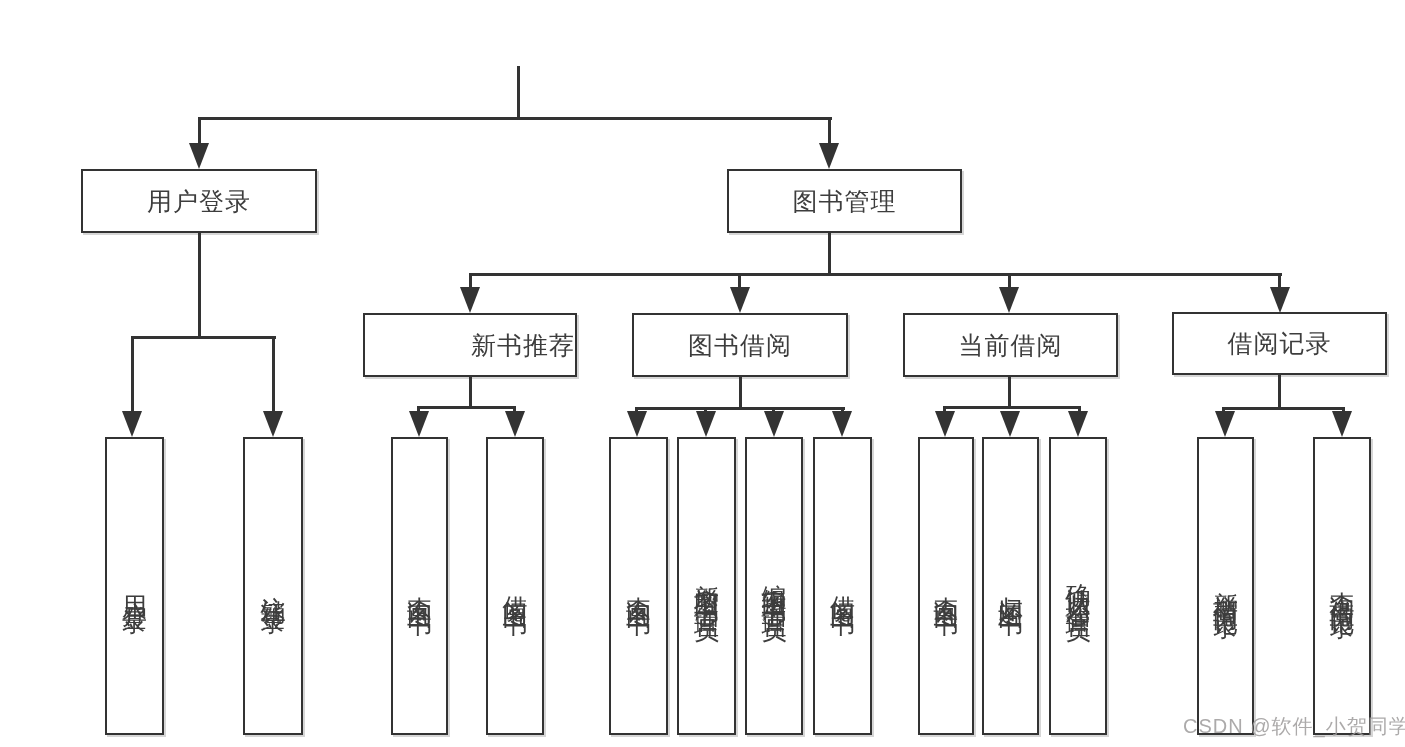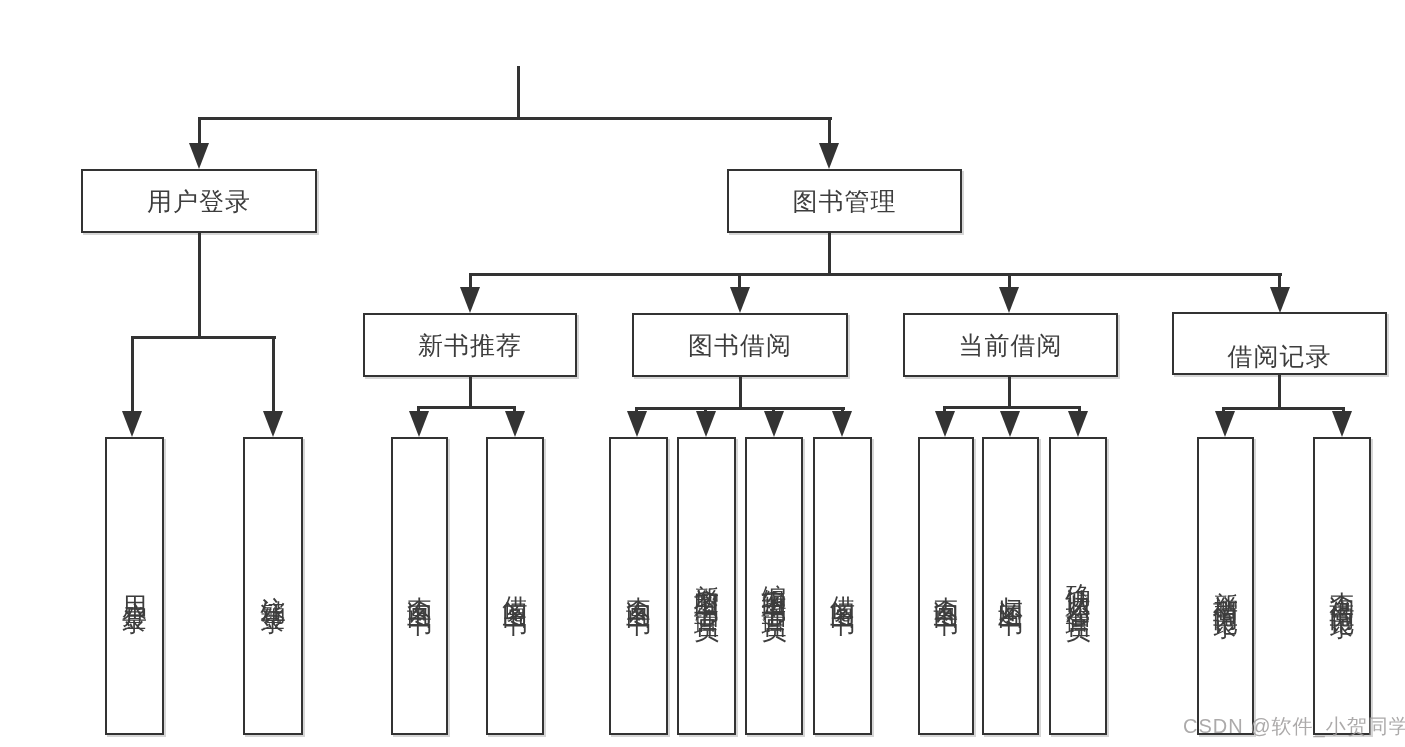--- a/index.html
+++ b/index.html
@@ -40,30 +40,30 @@
 <div id="stage">
 
 
   <div class="hbox" style="left:81px;top:169px;width:236px;height:64px;">
     <span>用户登录</span>
   </div>
   <div class="hbox" style="left:711px;top:169px;width:235px;height:64px;margin-left:16px;">
     <span>图书管理</span>
   </div>
 
-  <div class="hbox" style="left:363px;top:313px;width:214px;height:64px;">
+  <div class="hbox" style="left:363px;top:313px;width:214px;height:64px;justify-content:flex-end;">
     <span>新书推荐</span>
   </div>
   <div class="hbox" style="left:632px;top:313px;width:216px;height:64px;">
     <span>图书借阅</span>
   </div>
   <div class="hbox" style="left:903px;top:313px;width:215px;height:64px;">
     <span>当前借阅</span>
   </div>
-  <div class="hbox" style="left:1172px;top:312px;width:215px;height:63px;align-items:flex-end;">
+  <div class="hbox" style="left:1172px;top:312px;width:215px;height:63px;">
     <span>借阅记录</span>
   </div>
 
   <div class="vbox" style="left:105px;width:59px;">
     <span>用户登录</span>
   </div>
   <div class="vbox" style="left:243px;width:60px;">
     <span>注销登录</span>
   </div>
 

